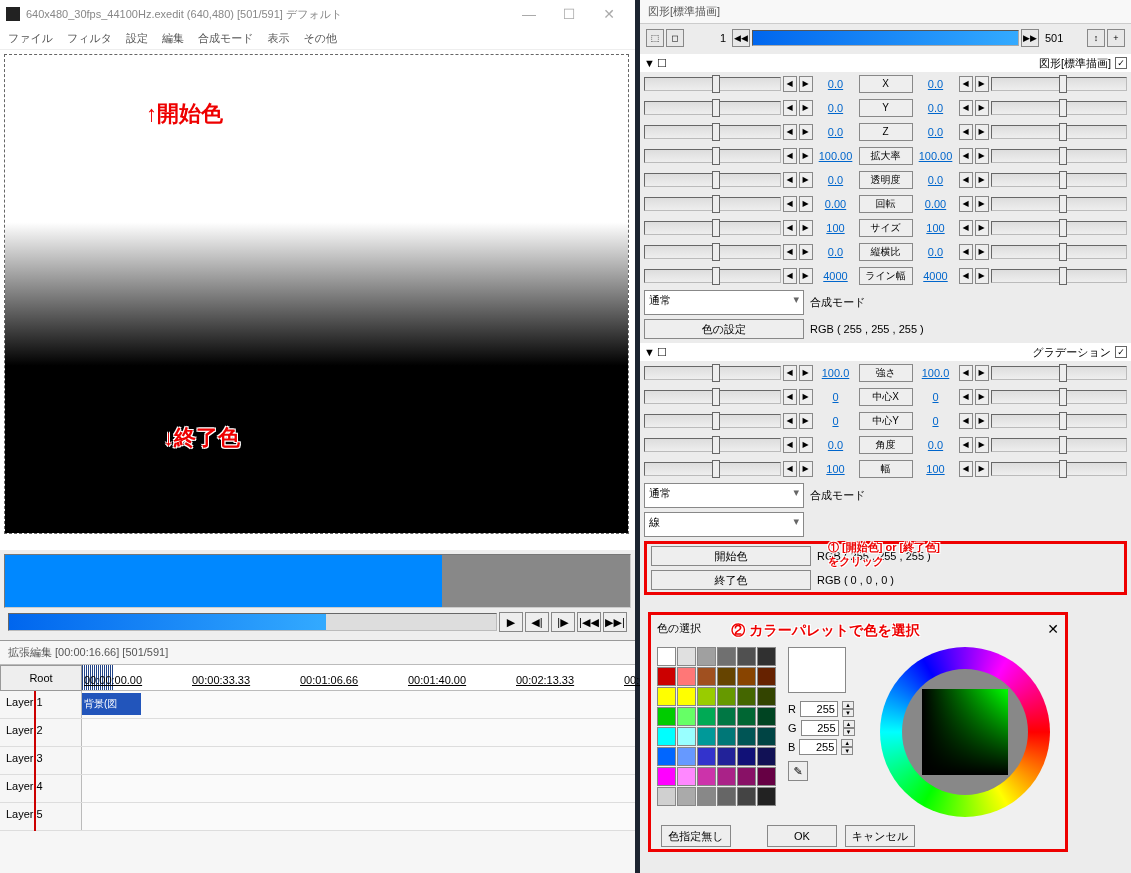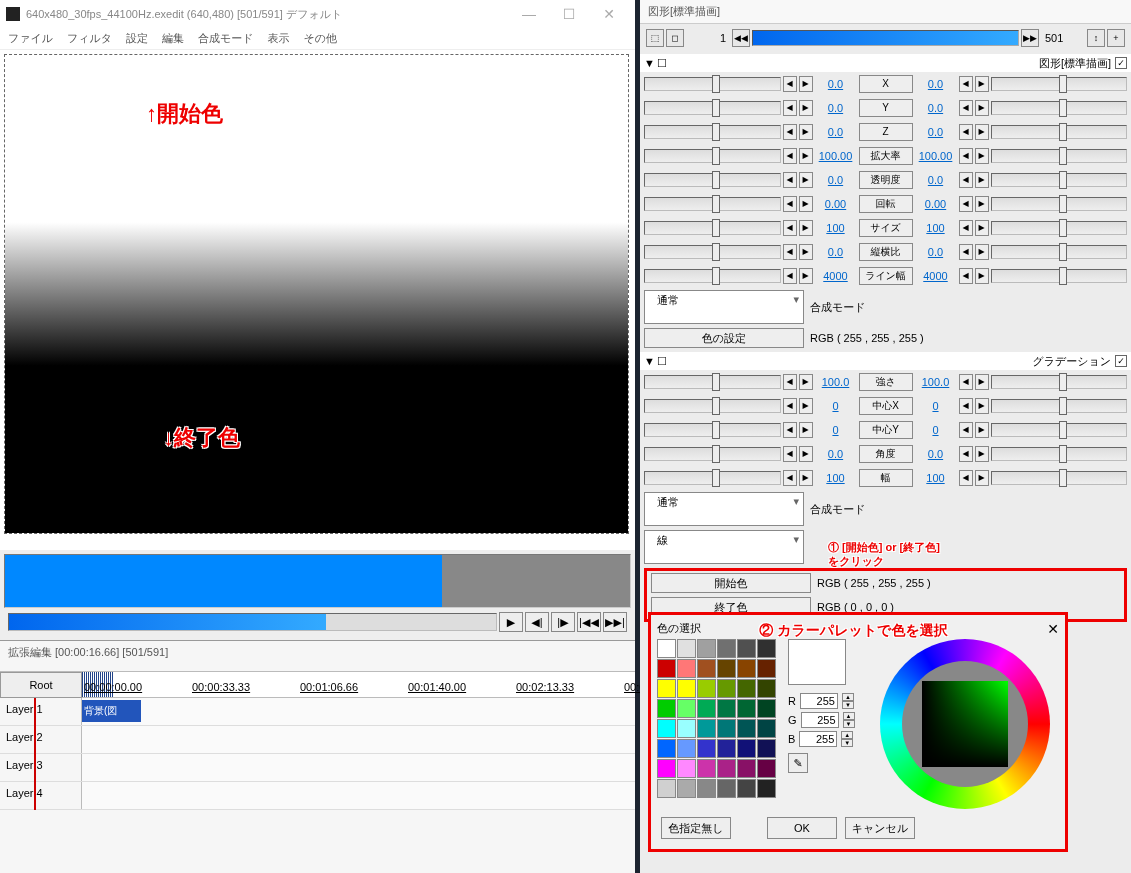--- a/index.html
+++ b/index.html
@@ -16,21 +16,21 @@
 .grad { position:absolute; top:0; left:0; right:0; bottom:0; background:linear-gradient(180deg,#fff 0%,#fff 35%,#000 65%,#000 100%); }
 .ann { position:absolute; font-size:22px; font-weight:bold; color:#e00; text-shadow:1px 1px 0 #fff,-1px -1px 0 #fff,1px -1px 0 #fff,-1px 1px 0 #fff; }
 .seekwrap { position:absolute; bottom:0; left:0; right:0; height:90px; background:#eee; }
 .colorbar { height:54px; background:linear-gradient(90deg,#08f 0%,#08f 70%,#888 70%,#888 100%); margin:4px; border:1px inset #ccc; }
 .playbar { margin:4px 8px; display:flex; gap:2px; align-items:center; }
 .seek { flex:1; height:18px; background:#ddd; border:1px inset #bbb; position:relative; }
 .seek .fill { height:100%; width:65%; background:linear-gradient(90deg,#06e,#3af); }
 .pbtn { width:24px; height:20px; border:1px solid #888; background:#eee; text-align:center; line-height:18px; font-size:11px; }
 .tl-win { position:absolute; left:0; top:640px; width:635px; height:233px; background:#f6f6f6; border-top:1px solid #999; }
 .tl-title { padding:4px 8px; color:#555; }
-.tl-head { display:flex; border-top:1px solid #bbb;margin-top:7px; }
+.tl-head { display:flex; border-top:1px solid #bbb; }
 .tl-root { width:82px; height:26px; border:1px solid #999; background:#eee; text-align:center; line-height:24px; }
 .tl-ruler { flex:1; height:26px; background:#fff; border-bottom:1px solid #bbb; position:relative; font-size:10px; }
 .tl-ruler span { position:absolute; top:9px;text-decoration:underline; }
 .tl-ruler .tickbg { position:absolute; left:0; top:0; bottom:0; width:32px; background:repeating-linear-gradient(90deg,#248 0,#248 1px,transparent 1px,transparent 2px); }
 .tl-row { display:flex; height:28px; border-bottom:1px solid #ddd; }
 .tl-ln { width:82px; border-right:1px solid #bbb; padding:5px 6px; }
 .tl-track { flex:1; background:#fafafa; position:relative; }
 .clip { position:absolute; left:0; top:2px; height:22px; width:59px; background:#25b; color:#fff; font-size:10px; padding:4px 2px; overflow:hidden; }
 .playhead { position:absolute; top:0; bottom:0; left:34px; width:0; border-left:2px solid #c00; pointer-events:none; z-index:5; }
 .tl-tracks { position:relative; }
@@ -47,28 +47,28 @@
 .sect-h .tri { margin-right:2px; }
 .sect-h .lab { margin-left:auto; }
 .sect-h .cb { width:12px; height:12px; border:1px solid #666; margin-left:4px; display:flex; align-items:center; justify-content:center; font-size:9px; }
 .prow { display:flex; align-items:center; height:24px; padding:0 4px; gap:2px; }
 .sli { flex:1; height:14px; background:linear-gradient(180deg,#ddd,#eee); border:1px inset #bbb; position:relative; }
 .sli .th { position:absolute; top:-3px; width:8px; height:18px; background:#eee; border:1px solid #666; }
 .ab { width:14px; height:16px; border:1px solid #888; background:#eee; text-align:center; line-height:14px; font-size:8px; }
 .val { width:42px; text-align:center; text-decoration:underline; color:#06c; }
 .plab { width:54px; height:18px; border:1px solid #888; background:#eee; text-align:center; line-height:16px; font-size:10px; }
 .crow { display:flex; align-items:center; padding:2px 4px; gap:6px; }
-.csel { width:160px; height:34px; border:1px solid #888; background:#fff; padding:2px 12px; position:relative; }
+.csel { width:160px; height:25px; border:1px solid #888; background:#fff; padding:2px 4px; position:relative; }
 .csel::after { content:"▾"; position:absolute; right:4px; top:2px; color:#666; }
 .cbtn { width:160px; height:20px; border:1px solid #888; background:#eee; text-align:center; line-height:18px; }
 .redbox { border:3px solid #e00; }
 .annr { font-size:11px; font-weight:bold; color:#e00; text-shadow:1px 1px 0 #fff,-1px -1px 0 #fff,1px -1px 0 #fff,-1px 1px 0 #fff; line-height:1.3; }
 
 .picker { position:absolute; left:648px; top:612px; width:420px; height:240px; background:#f0f0f0; border:3px solid #e00; z-index:10; padding:6px; }
-.pk-t { font-size:11px; margin-bottom:0; display:flex;gap:28px; }
+.pk-t { font-size:11px; margin-bottom:8px; display:flex; }
 .pk-t .cls { margin-left:auto; font-size:14px; cursor:default; }
 .pk-body { display:flex; gap:12px; }
 .swatches { display:grid; grid-template-columns:repeat(6,19px); grid-auto-rows:19px; gap:1px; }
 .sw { width:19px; height:19px; border:1px solid #888; }
 .rgbcol { width:80px; }
 .cprev { width:58px; height:46px; background:#fff; border:1px solid #888; margin-bottom:8px; }
 .rgbr { display:flex; align-items:center; gap:4px; margin:3px 0; }
 .rgbr input { width:38px; height:16px; border:1px solid #888; text-align:right; padding:0 2px; font-size:11px; }
 .spin { width:12px; display:flex; flex-direction:column; }
 .spin div { height:8px; border:1px solid #888; font-size:6px; text-align:center; line-height:6px; background:#eee; }
@@ -148,20 +148,24 @@
     <div class="tl-row">
         <div class="tl-ln">Layer 2</div>
         <div class="tl-track"></div>
       </div>
     <div class="tl-row">
         <div class="tl-ln">Layer 3</div>
         <div class="tl-track"></div>
       </div>
     <div class="tl-row">
         <div class="tl-ln">Layer 4</div>
+        <div class="tl-track"></div>
+      </div>
+    <div class="tl-row">
+        <div class="tl-ln">Layer 5</div>
         <div class="tl-track"></div>
       </div>
   </div>
 </div>
 
 <div class="prop-win">
   <div class="prop-title">図形[標準描画]</div>
   <div class="prop-top">
     <div class="ic">⬚</div>
     <div class="ic">◻</div>

